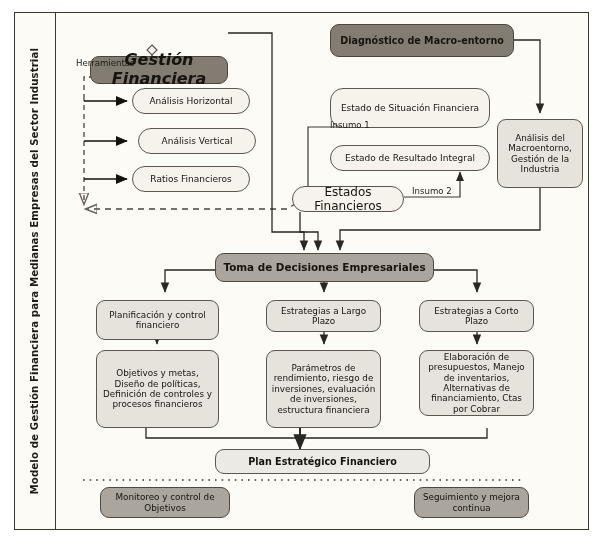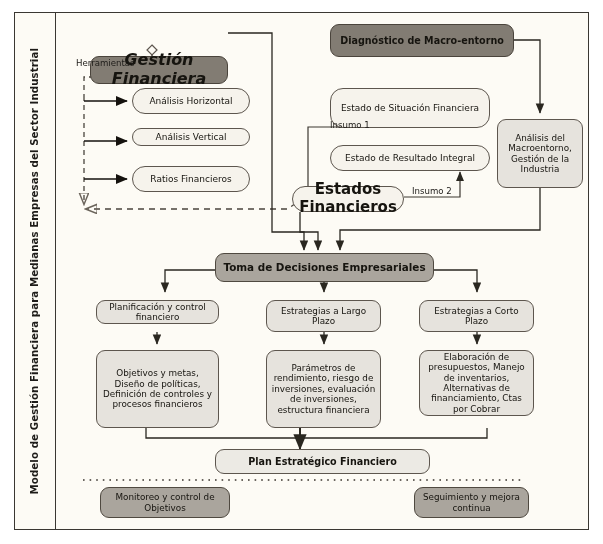--- a/index.html
+++ b/index.html
@@ -115,50 +115,50 @@
 
   <div class="node n-dark" style="left:330px;top:24px;width:184px;height:33px;font-size:9.6px;">
     <span>Diagnóstico de Macro-entorno</span>
   </div>
 
   <span class="lbl" style="left:76px;top:58px;">Herramientas</span>
 
   <div class="node n-white" style="left:132px;top:88px;width:118px;height:26px;font-size:9px;">
     <span>Análisis Horizontal</span>
   </div>
-  <div class="node n-white" style="left:132px;top:128px;width:118px;height:18px;font-size:9px;">
+  <div class="node n-white" style="left:138px;top:128px;width:118px;height:26px;font-size:9px;">
     <span>Análisis Vertical</span>
   </div>
   <div class="node n-white" style="left:132px;top:166px;width:118px;height:26px;font-size:9px;">
     <span>Ratios Financieros</span>
   </div>
 
   <div class="node n-white" style="left:330px;top:88px;width:160px;height:40px;font-size:9px;">
     <span>Estado de Situación Financiera</span>
   </div>
   <span class="lbl" style="left:330px;top:120px;">Insumo 1</span>
 
   <div class="node n-white" style="left:330px;top:145px;width:160px;height:26px;font-size:9px;">
     <span>Estado de Resultado Integral</span>
   </div>
   <span class="lbl" style="left:412px;top:186px;">Insumo 2</span>
 
-  <div class="node n-white" style="left:292px;top:186px;width:112px;height:26px;font-size:15px;font-weight:bold;">
+  <div class="node n-white" style="left:292px;top:186px;width:112px;height:26px;font-size:12px;font-weight:normal;">
     <span>Estados Financieros</span>
   </div>
 
   <div class="node n-lite" style="left:497px;top:119px;width:86px;height:69px;font-size:8.8px;">
     <span>Análisis del Macroentorno, Gestión de la Industria</span>
   </div>
 
   <div class="node n-mid" style="left:215px;top:253px;width:219px;height:29px;font-size:10.4px;font-weight:bold;">
     <span>Toma de Decisiones Empresariales</span>
   </div>
 
-  <div class="node n-lite" style="left:96px;top:300px;width:123px;height:24px;font-size:8.8px;">
+  <div class="node n-lite" style="left:96px;top:300px;width:123px;height:40px;font-size:8.8px;">
     <span>Planificación y control financiero</span>
   </div>
   <div class="node n-lite" style="left:266px;top:300px;width:115px;height:32px;font-size:8.8px;">
     <span>Estrategias a Largo Plazo</span>
   </div>
   <div class="node n-lite" style="left:419px;top:300px;width:115px;height:32px;font-size:8.8px;">
     <span>Estrategias a Corto Plazo</span>
   </div>
 
   <div class="node n-lite" style="left:96px;top:350px;width:123px;height:78px;font-size:8.8px;">

